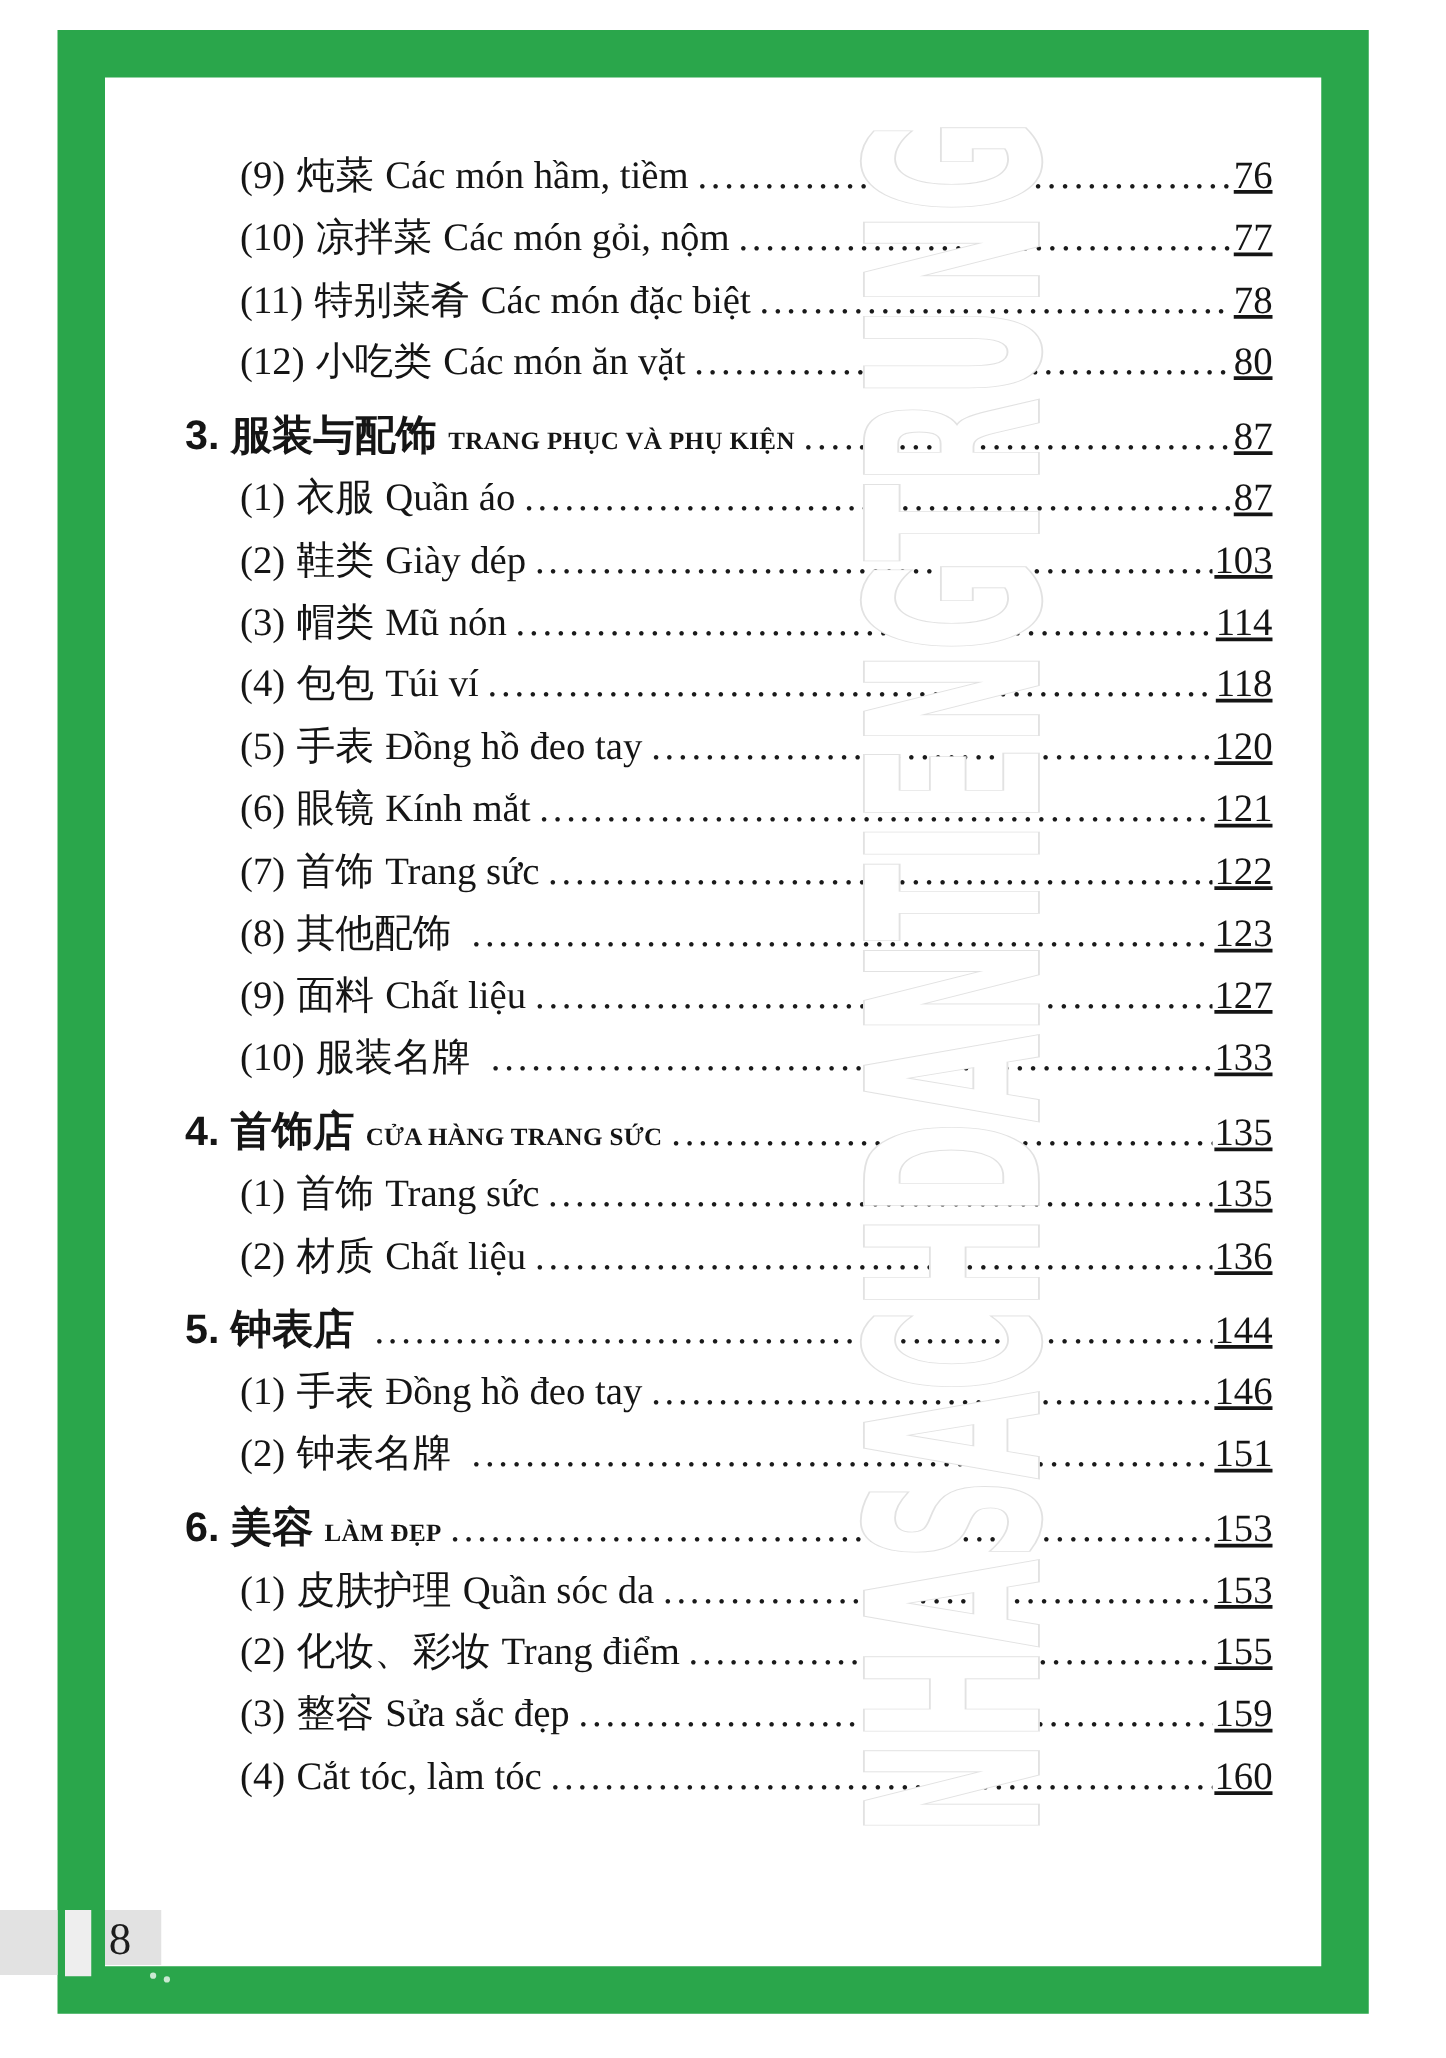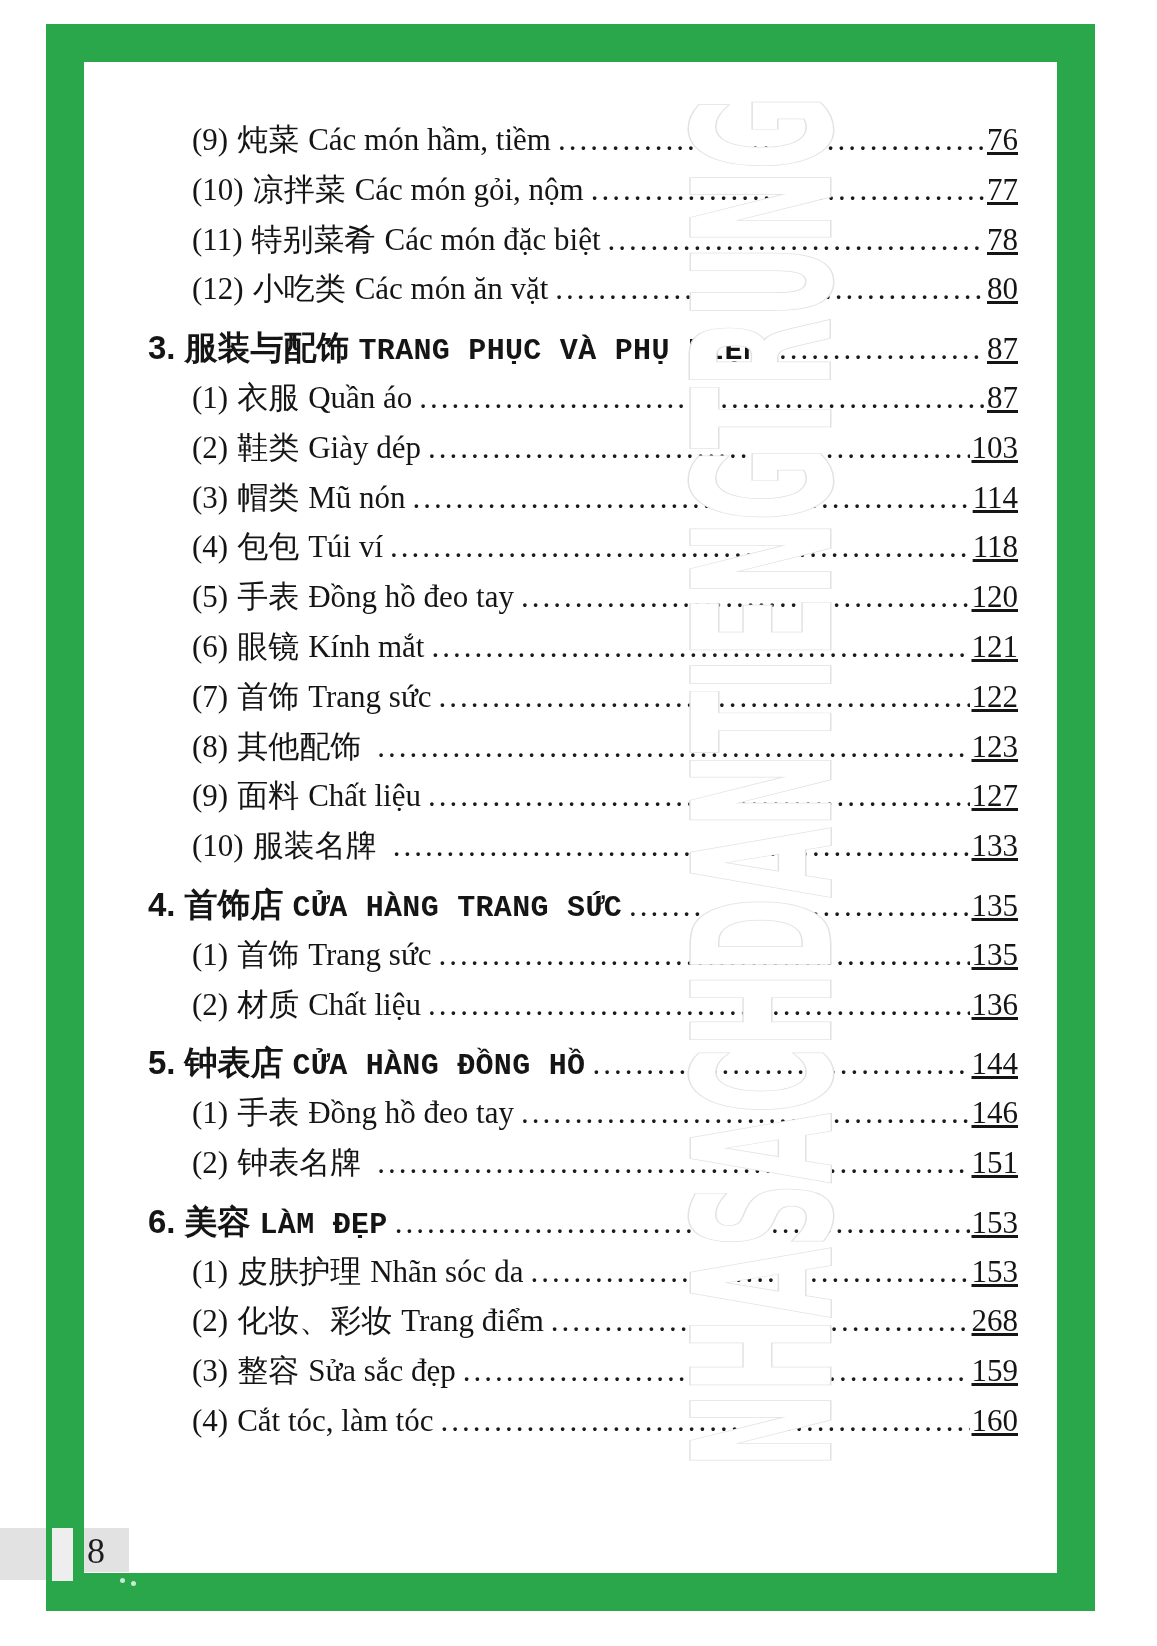--- a/index.html
+++ b/index.html
@@ -28,22 +28,22 @@
   }
   .row.entry { padding-left:44px; }
   .row.section { margin-top:9px; }
   .num  { margin-right:9px; flex:none; }
   .cjk  { margin-right:9px; flex:none; }
   .vn   { flex:none; }
   .section .num, .section .cjk {
     font-family:"Liberation Sans", sans-serif; font-weight:700; font-size:33px;
   }
   .section .vn {
-    font-family:Liberation Mono, monospace; font-weight:700;
-    font-size:30px; letter-spacing:0.3px;
+    font-family:Liberation Serif, serif; font-weight:700;
+    font-size:20px; letter-spacing:0.3px;
   }
   .leader {
     flex:1 1 auto; min-width:0; overflow:hidden;
     margin-left:7px; letter-spacing:3px; color:#1a1a1a;
   }
   .pg { flex:none; margin-left:2px;text-decoration:underline; }
 
   
   .wm { position:absolute; left:0; top:0; z-index:2; pointer-events:none; }
 
@@ -192,21 +192,20 @@
     <div class="row entry">
     <span class="num">(2)</span>
     <span class="cjk">材质</span>
     <span class="vn">Chất liệu</span>
     <span class="leader">........................................................................................................................</span>
     <span class="pg">136</span>
   </div>
     <div class="row section">
     <span class="num">5.</span>
     <span class="cjk">钟表店</span>
-    <span class="vn">CỬA HÀNG ĐỒNG HỒ</span>
     <span class="leader">........................................................................................................................</span>
     <span class="pg">144</span>
   </div>
     <div class="row entry">
     <span class="num">(1)</span>
     <span class="cjk">手表</span>
     <span class="vn">Đồng hồ đeo tay</span>
     <span class="leader">........................................................................................................................</span>
     <span class="pg">146</span>
   </div>
@@ -219,30 +218,30 @@
     <div class="row section">
     <span class="num">6.</span>
     <span class="cjk">美容</span>
     <span class="vn">LÀM ĐẸP</span>
     <span class="leader">........................................................................................................................</span>
     <span class="pg">153</span>
   </div>
     <div class="row entry">
     <span class="num">(1)</span>
     <span class="cjk">皮肤护理</span>
-    <span class="vn">Nhãn sóc da</span>
+    <span class="vn">Quần sóc da</span>
     <span class="leader">........................................................................................................................</span>
     <span class="pg">153</span>
   </div>
     <div class="row entry">
     <span class="num">(2)</span>
     <span class="cjk">化妆、彩妆</span>
     <span class="vn">Trang điểm</span>
     <span class="leader">........................................................................................................................</span>
-    <span class="pg">268</span>
+    <span class="pg">155</span>
   </div>
     <div class="row entry">
     <span class="num">(3)</span>
     <span class="cjk">整容</span>
     <span class="vn">Sửa sắc đẹp</span>
     <span class="leader">........................................................................................................................</span>
     <span class="pg">159</span>
   </div>
     <div class="row entry">
     <span class="num">(4)</span>

